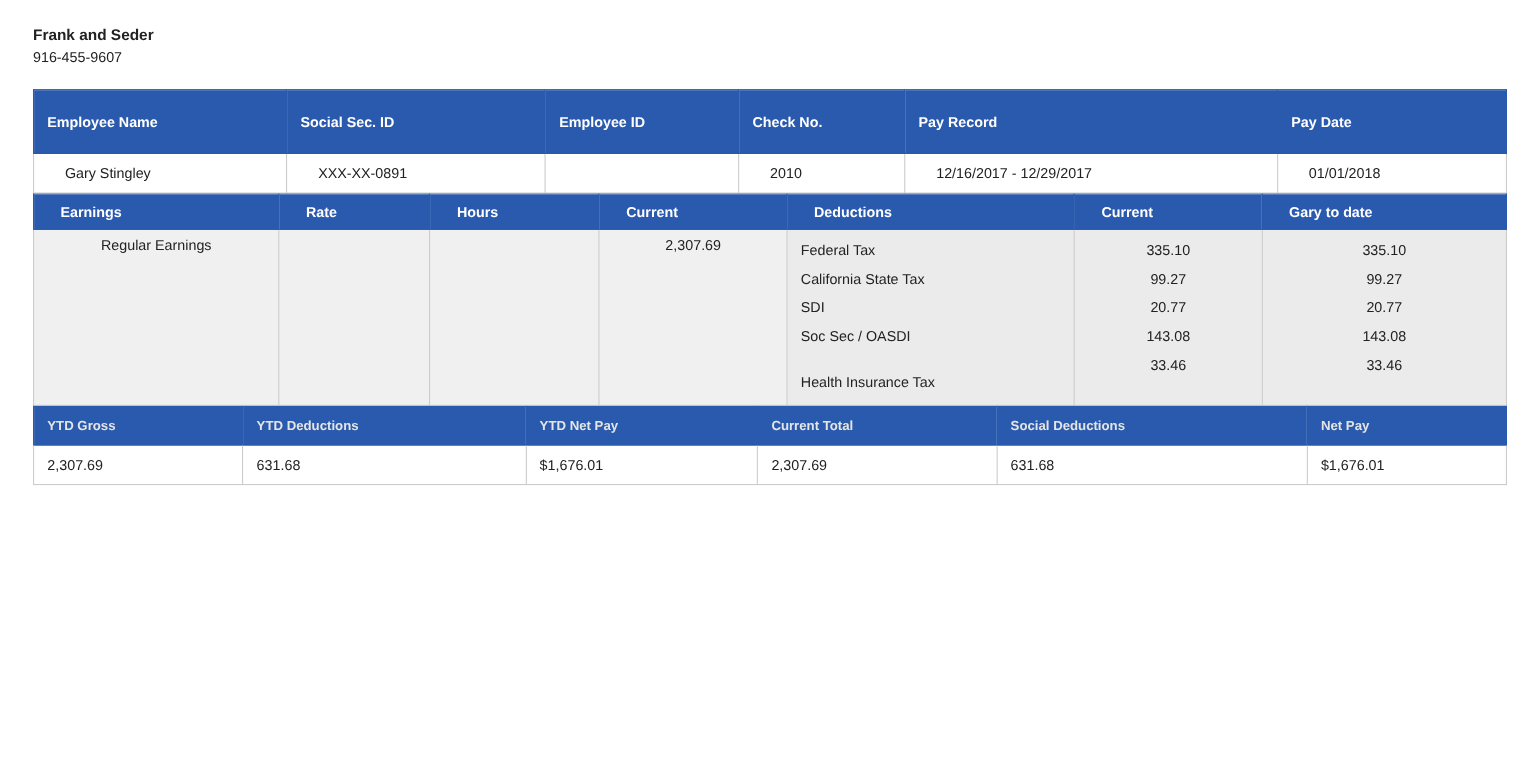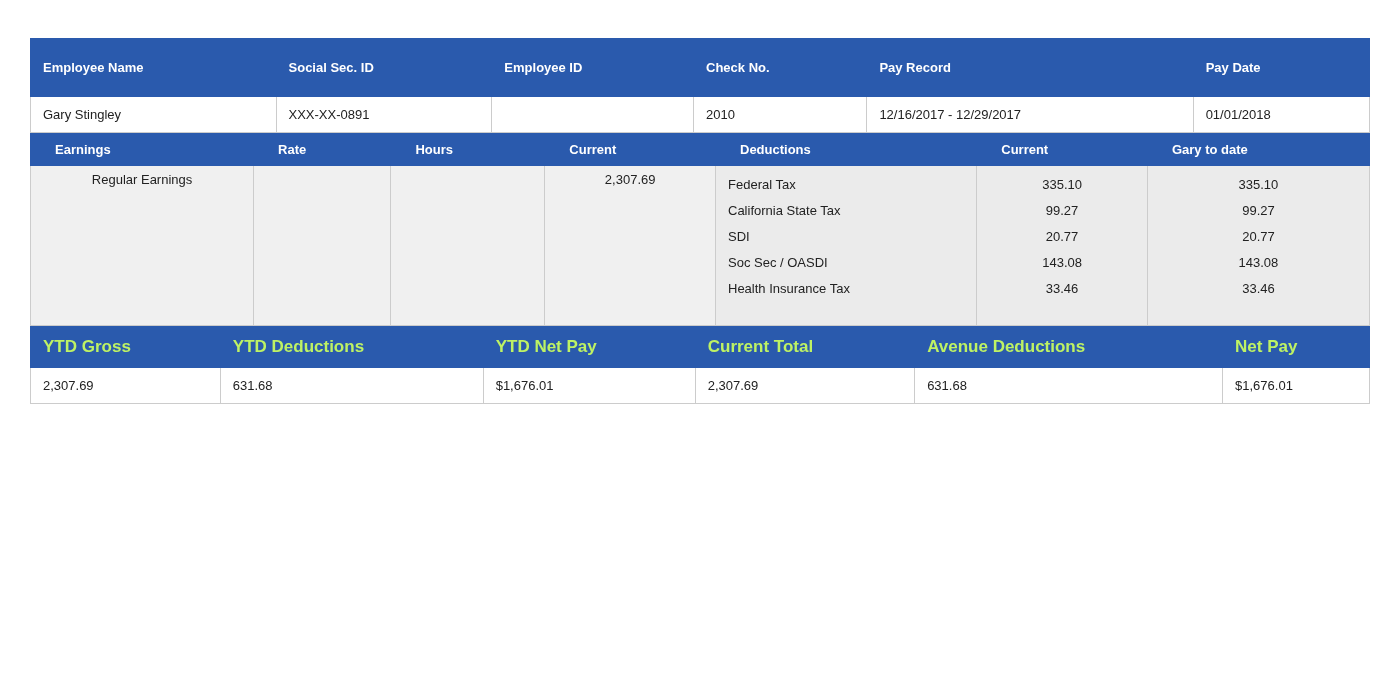--- a/index.html
+++ b/index.html
@@ -46,21 +46,21 @@
       background-color: #2a5aad;
       color: #fff;
       padding: 21px 12px;
       text-align: left;
       font-size: 13px;
       font-weight: bold;
       border: 1px solid #2a5aad;
     }
 
     .info-row td {
-      padding: 10px 12px;
+      padding: 10px 28px;
       border: 1px solid #ccc;
       font-size: 13px;
       vertical-align: top;
     }
 
     .section-header th {
       background-color: #2a5aad;
       color: #fff;
       padding: 8px 24px;
       text-align: left;
@@ -71,24 +71,24 @@
 
     .data-row td {
       padding: 6px 12px;
       border: 1px solid #ccc;
       vertical-align: top;
       font-size: 13px;
     }
 
     .totals-header th {
       background-color: #2a5aad;
-      color: #bef264;
+      color: #e5e5e5;
       padding: 10px 12px;
       text-align: left;
-      font-size: 17px;
+      font-size: 12px;
       font-weight: bold;
       border: 1px solid #2a5aad;
     }
 
     .totals-data td {
       padding: 10px 12px;
       border: 1px solid #ccc;
       font-size: 13px;
     }
 
@@ -116,20 +116,22 @@
 
     .top-table { margin-bottom: 0; }
     .mid-table { margin-bottom: 0; }
     .bottom-table { margin-top: 0; }
   </style>
 </head>
 <body>
 
 <div class="header">
   <div class="company-info">
+    <div class="company-name">Frank and Seder</div>
+    <div>916-455-9607</div>
   </div>
 </div>
 
 <table class="top-table">
   <thead>
     <tr class="header-row">
       <th>Employee Name</th>
       <th>Social Sec. ID</th>
       <th>Employee ID</th>
       <th>Check No.</th>
@@ -166,21 +168,21 @@
       <td class="earnings-cell tall-cell">Regular Earnings</td>
       <td class="earnings-cell tall-cell"></td>
       <td class="earnings-cell tall-cell"></td>
       <td class="earnings-cell tall-cell">2,307.69</td>
       <td class="deductions-cell tall-cell">
         <div class="deduction-list" id="deductions-container">
             <div style="line-height: 2;">Federal Tax</div>
             <div style="line-height: 2;">California State Tax</div>
             <div style="line-height: 2;">SDI</div>
             <div style="line-height: 2;">Soc Sec / OASDI</div>
-            <div style="line-height: 2;">Health Insurance Tax</div>
+            <div style="line-height: 2; margin-top: 16px;">Health Insurance Tax</div>
           </div>
       </td>
       <td class="deductions-cell tall-cell" id="deductions-current-col">
           <div style="line-height:2">335.10</div>
           <div style="line-height:2">99.27</div>
           <div style="line-height:2">20.77</div>
           <div style="line-height:2">143.08</div>
           <div style="line-height:2">33.46</div>
         </td>
       <td class="deductions-cell tall-cell" id="deductions-ytd-col">
@@ -194,21 +196,21 @@
   </tbody>
 </table>
 
 <table class="bottom-table">
   <thead>
     <tr class="totals-header">
       <th>YTD Gross</th>
       <th>YTD Deductions</th>
       <th>YTD Net Pay</th>
       <th>Current Total</th>
-      <th>Avenue Deductions</th>
+      <th>Social Deductions</th>
       <th>Net Pay</th>
     </tr>
   </thead>
   <tbody>
     <tr class="totals-data">
       <td>2,307.69</td>
       <td>631.68</td>
       <td>$1,676.01</td>
       <td>2,307.69</td>
       <td>631.68</td>

